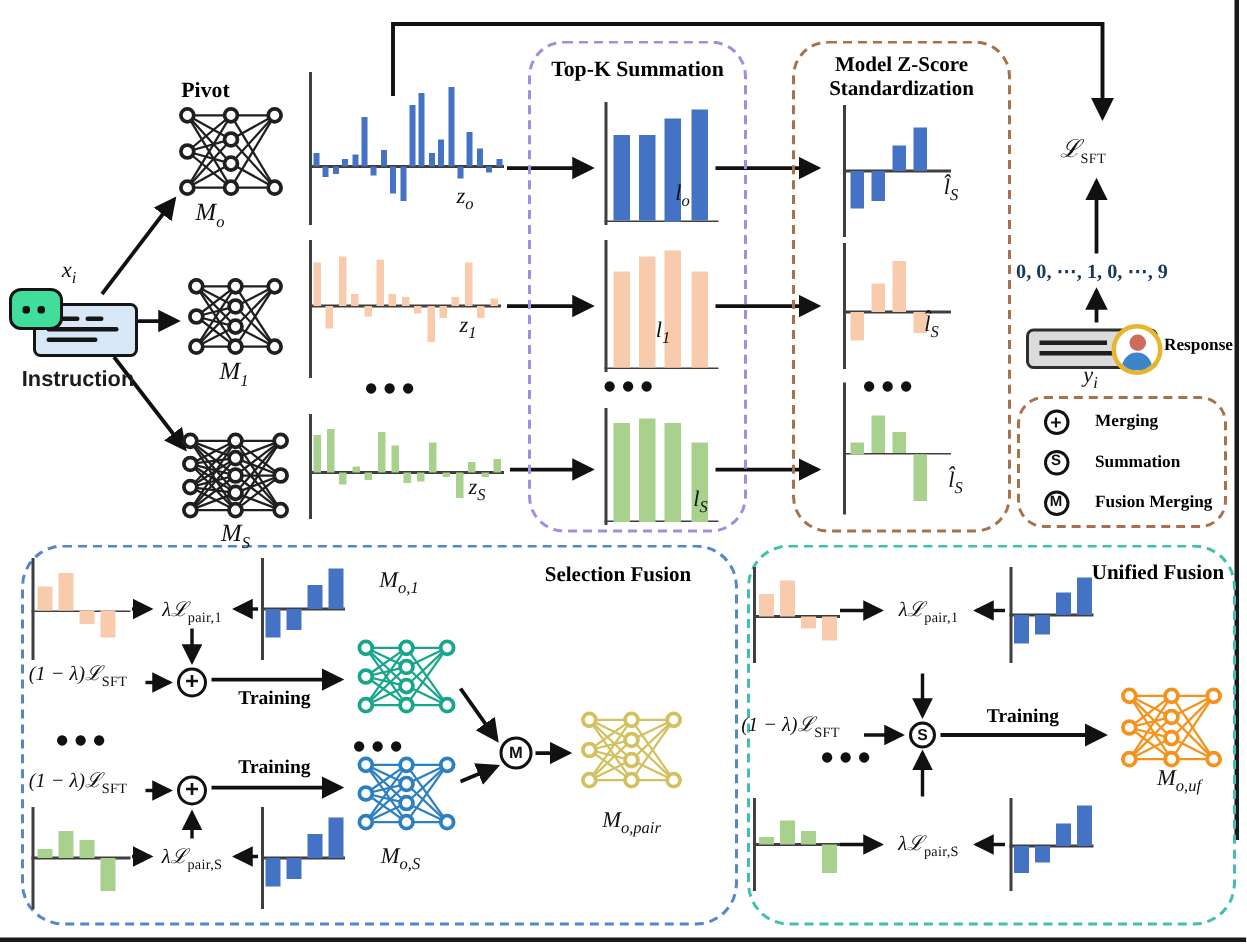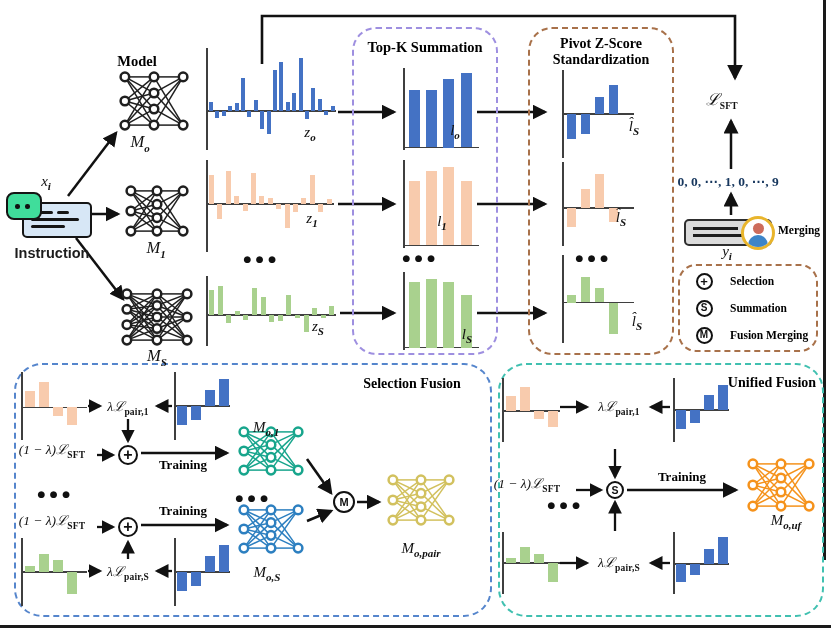--- a/index.html
+++ b/index.html
@@ -3,21 +3,21 @@
 <meta charset="utf-8">
 <style>
   * { margin:0; padding:0; box-sizing:border-box; }
   html,body { background:#fff; }
   #canvas { position:relative; width:831px; height:632px; background:#ffffff; overflow:hidden;
             font-family:"Liberation Serif","DejaVu Serif",serif; color:#111; }
   .abs { position:absolute; }
   .lbl { position:absolute; transform:translate(-50%,-50%); white-space:nowrap; }
   .lbl-l { position:absolute; transform:translate(0,-50%); white-space:nowrap; }
   .math { font-style:italic; font-size:15px; }
-  .math sub { font-size:11px; font-style:italic;font-weight:bold; }
+  .math sub { font-size:11px; font-style:italic; }
   .math sub.rm { font-style:normal; font-size:9.5px; letter-spacing:.2px; }
   .m13 { font-size:13.5px; }
   .m16 { font-size:16.5px; }
   .cap { font-weight:bold; font-size:14px; color:#000; }
   .cap15 { font-size:14.5px; }
   .cap13 { font-size:13px; }
   .cap11 { font-size:11.5px; }
   .sans { font-family:"Liberation Sans","DejaVu Sans",sans-serif; }
   .box { position:absolute; border:2.3px dashed; border-radius:24px; }
   .chart { position:absolute; }
@@ -544,56 +544,56 @@
         <circle cx="35" cy="6.9" r="4.3" fill="#fff" stroke="#F5921B" stroke-width="2.5"></circle>
         <circle cx="35" cy="20.96666666666667" r="4.3" fill="#fff" stroke="#F5921B" stroke-width="2.5"></circle>
         <circle cx="35" cy="35.03333333333334" r="4.3" fill="#fff" stroke="#F5921B" stroke-width="2.5"></circle>
         <circle cx="35" cy="49.1" r="4.3" fill="#fff" stroke="#F5921B" stroke-width="2.5"></circle>
         <circle cx="63.1" cy="6.9" r="4.3" fill="#fff" stroke="#F5921B" stroke-width="2.5"></circle>
         <circle cx="63.1" cy="49.1" r="4.3" fill="#fff" stroke="#F5921B" stroke-width="2.5"></circle>
       </svg></div>
 
   <span class="lbl math" style="left:46px;top:182px"><span>x</span><sub>i</sub></span>
   <span class="lbl sans" style="left:52px;top:253px;font-weight:bold;font-size:14.5px;color:#1c1c1c">Instruction</span>
-  <span class="lbl cap cap15" style="left:137px;top:61px">Model</span>
+  <span class="lbl cap cap15" style="left:137px;top:61px">Pivot</span>
   <span class="lbl math m16" style="left:140px;top:143px"><span>M</span><sub>o</sub></span>
   <span class="lbl math m16" style="left:156px;top:249px"><span>M</span><sub>1</sub></span>
   <span class="lbl math m16" style="left:157px;top:357px"><span>M</span><sub>S</sub></span>
   <span class="lbl math" style="left:310px;top:133px"><span>z</span><sub>o</sub></span>
   <span class="lbl math" style="left:312px;top:219px"><span>z</span><sub>1</sub></span>
   <span class="lbl math" style="left:318px;top:327px"><span>z</span><sub>S</sub></span>
   <span class="lbl dots" style="left:262px;top:259px">●●●</span>
 
   <span class="lbl cap cap15" style="left:425px;top:47px">Top-K Summation</span>
   <span class="lbl math" style="left:455px;top:131px"><span>l</span><sub>o</sub></span>
   <span class="lbl math" style="left:442px;top:222px"><span>l</span><sub>1</sub></span>
   <span class="lbl math" style="left:467px;top:335px"><span>l</span><sub>S</sub></span>
   <span class="lbl dots" style="left:421px;top:258px">●●●</span>
 
-  <span class="lbl cap" style="left:601px;top:44px">Pivot Z-Score</span>
+  <span class="lbl cap" style="left:601px;top:44px">Model Z-Score</span>
   <span class="lbl cap" style="left:601px;top:60px">Standardization</span>
   <span class="lbl math" style="left:634px;top:127px"><span>l̂</span><sub>S</sub></span>
   <span class="lbl math" style="left:621px;top:218px"><span>l̂</span><sub>S</sub></span>
   <span class="lbl math" style="left:637px;top:322px"><span>l̂</span><sub>S</sub></span>
   <span class="lbl dots" style="left:594px;top:258px">●●●</span>
 
   <span class="lbl math m16" style="left:722px;top:99px"><span>ℒ</span><sub class="rm">SFT</sub></span>
   <span class="lbl" style="left: 728px; top: 181px; font-weight: bold; font-size: 13.5px; color: rgb(23, 55, 94);">0, 0, ⋯, 1, 0, ⋯, 9</span>
-  <span class="lbl cap cap11" style="left:799px;top:230px">Merging</span>
+  <span class="lbl cap cap11" style="left:799px;top:230px">Response</span>
   <span class="lbl math" style="left:727px;top:252px"><span>y</span><sub>i</sub></span>
 
-  <span class="lbl-l cap cap11" style="left:730px;top:281px">Selection</span>
+  <span class="lbl-l cap cap11" style="left:730px;top:281px">Merging</span>
   <span class="lbl-l cap cap11" style="left:730px;top:308px">Summation</span>
   <span class="lbl-l cap cap11" style="left:730px;top:335px">Fusion Merging</span>
 
   <span class="lbl cap" style="left:412px;top:384px">Selection Fusion</span>
   <span class="lbl math m13" style="left:128px;top:407px"><span>λℒ</span><sub class="rm">pair,1</sub></span>
   <span class="lbl math m13" style="left:52px;top:450px"><span>(1 − λ)ℒ</span><sub class="rm">SFT</sub></span>
   <span class="lbl cap cap13" style="left:183px;top:465px">Training</span>
-  <span class="lbl math" style="left:266px;top:428px"><span>M</span><sub>o,1</sub></span>
+  <span class="lbl math" style="left:266px;top:389px"><span>M</span><sub>o,1</sub></span>
   <span class="lbl dots" style="left:56px;top:494px">●●●</span>
   <span class="lbl dots" style="left:254px;top:498px">●●●</span>
   <span class="lbl math m13" style="left:52px;top:521px"><span>(1 − λ)ℒ</span><sub class="rm">SFT</sub></span>
   <span class="lbl cap cap13" style="left:183px;top:511px">Training</span>
   <span class="lbl math" style="left:267px;top:573px"><span>M</span><sub>o,S</sub></span>
   <span class="lbl math m13" style="left:128px;top:572px"><span>λℒ</span><sub class="rm">pair,S</sub></span>
   <span class="lbl math" style="left:421px;top:549px"><span>M</span><sub>o,pair</sub></span>
 
   <span class="lbl cap" style="left:772px;top:383px">Unified Fusion</span>
   <span class="lbl math m13" style="left:619px;top:407px"><span>λℒ</span><sub class="rm">pair,1</sub></span>

